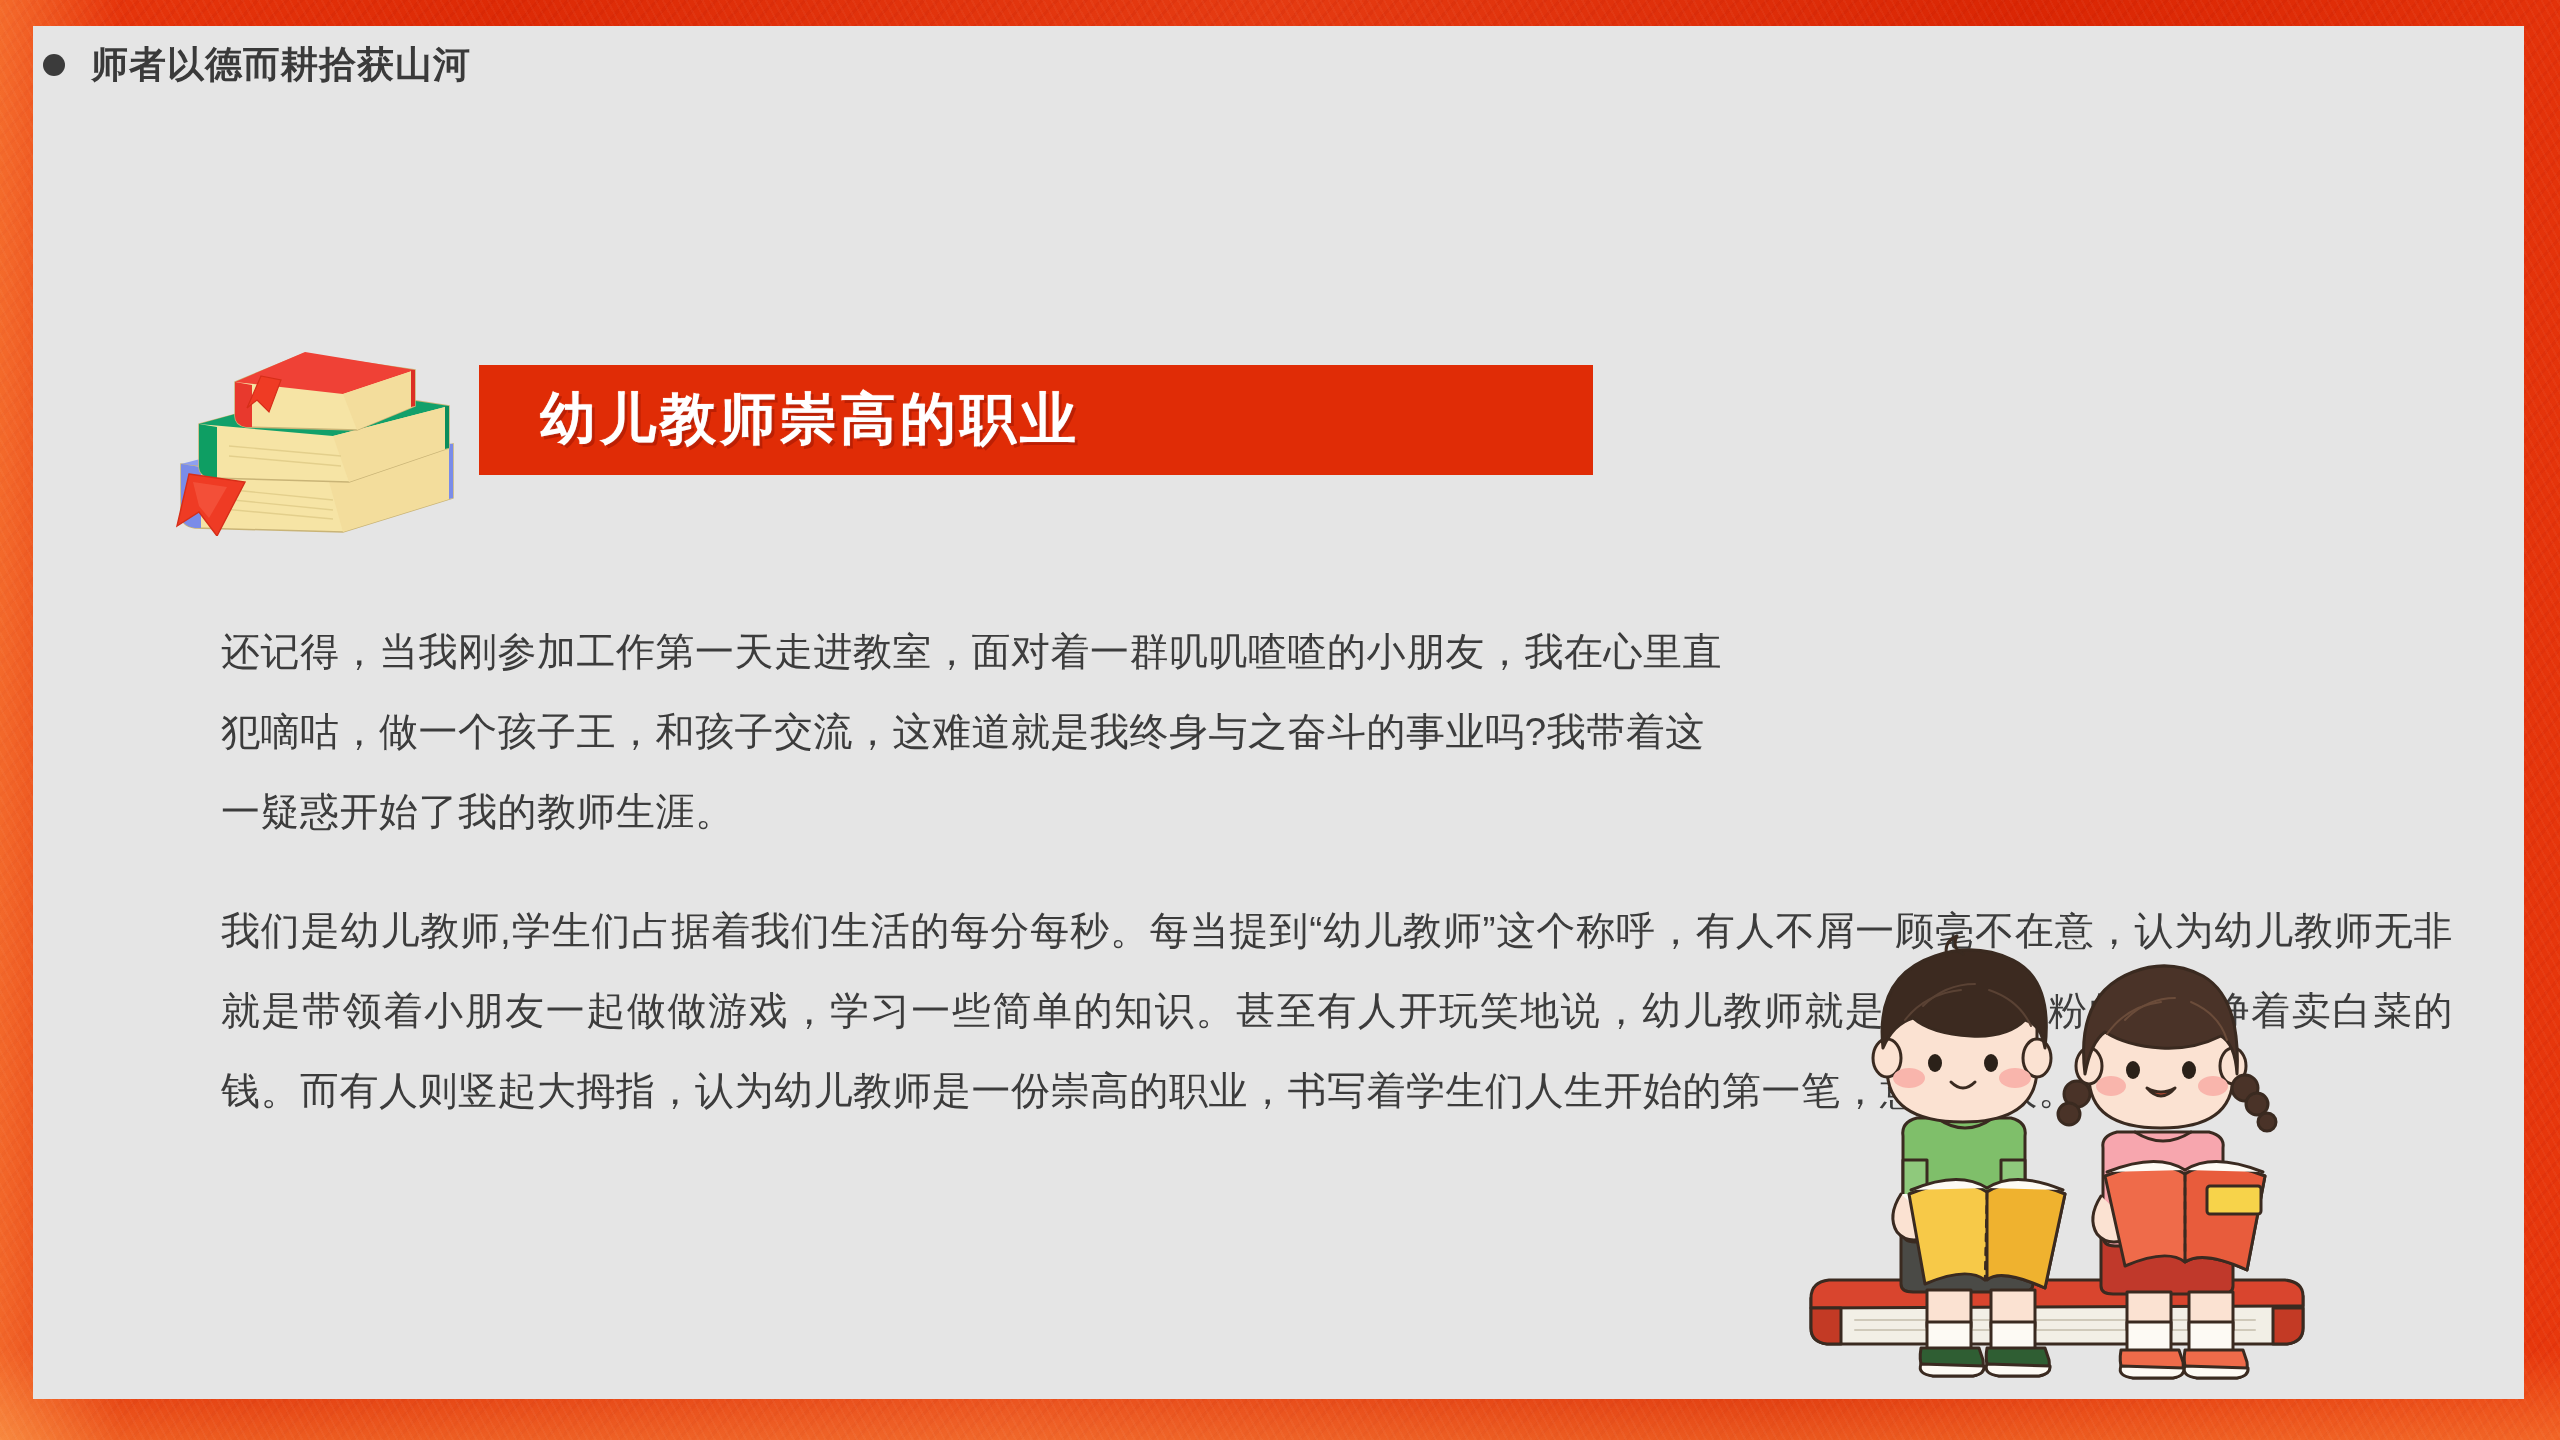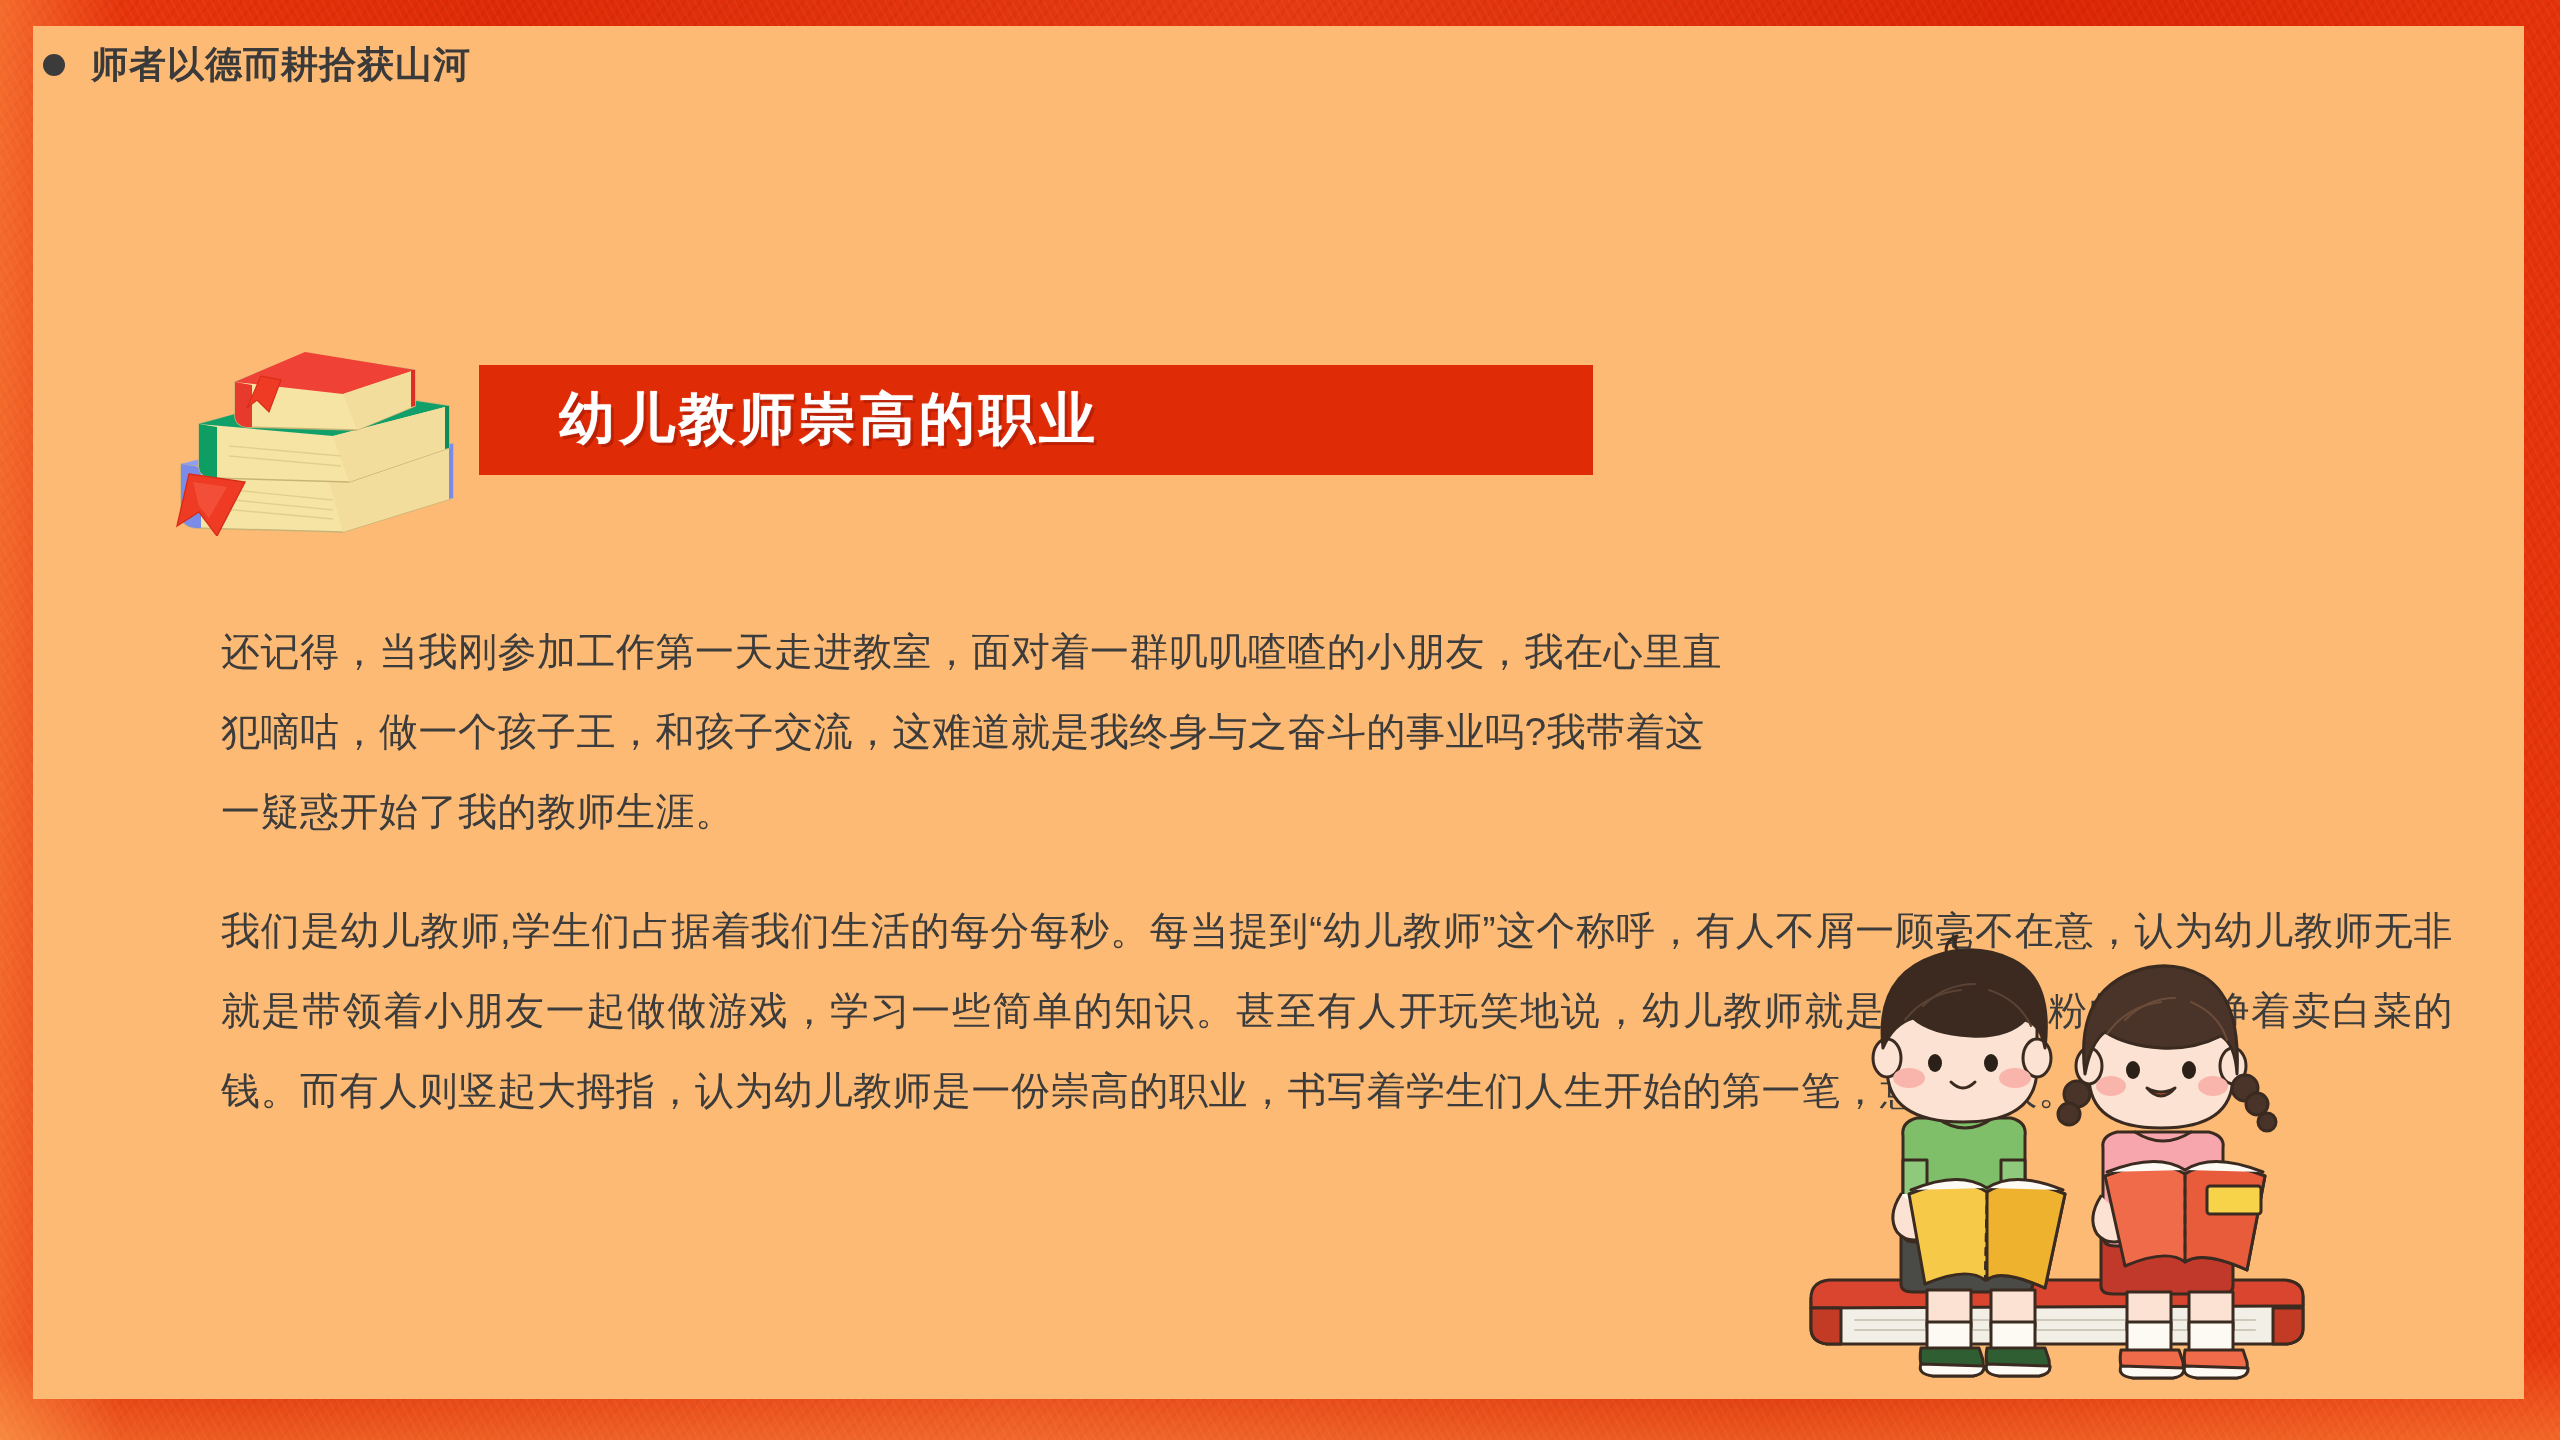--- a/index.html
+++ b/index.html
@@ -52,21 +52,21 @@
     mix-blend-mode: screen;
   }
 
   
   .canvas {
     position: absolute;
     left: 33px;
     top: 26px;
     width: 2491px;
     height: 1373px;
-    background: #fdba74;
+    background: #e5e5e5;
   }
 
   
   .header {
     position: absolute;
     left: 10px;
     top: 14px;
     display: flex;
     align-items: center;
     gap: 26px;
@@ -98,21 +98,21 @@
     position: absolute;
     left: 326px;
     top: 29px;
     width: 1114px;
     height: 110px;
     background: #e02c06;
     display: flex;
     align-items: center;
   }
   .title-banner .title-text {
-    margin-left: 80px;
+    margin-left: 61px;
     color: #ffffff;
     font-size: 56px;
     font-weight: 800;
     letter-spacing: 4px;
     white-space: nowrap;
     text-shadow:
       3px 3px 0 rgba(120,10,0,.35),
       0 0 1px rgba(255,255,255,.9);
   }
 

